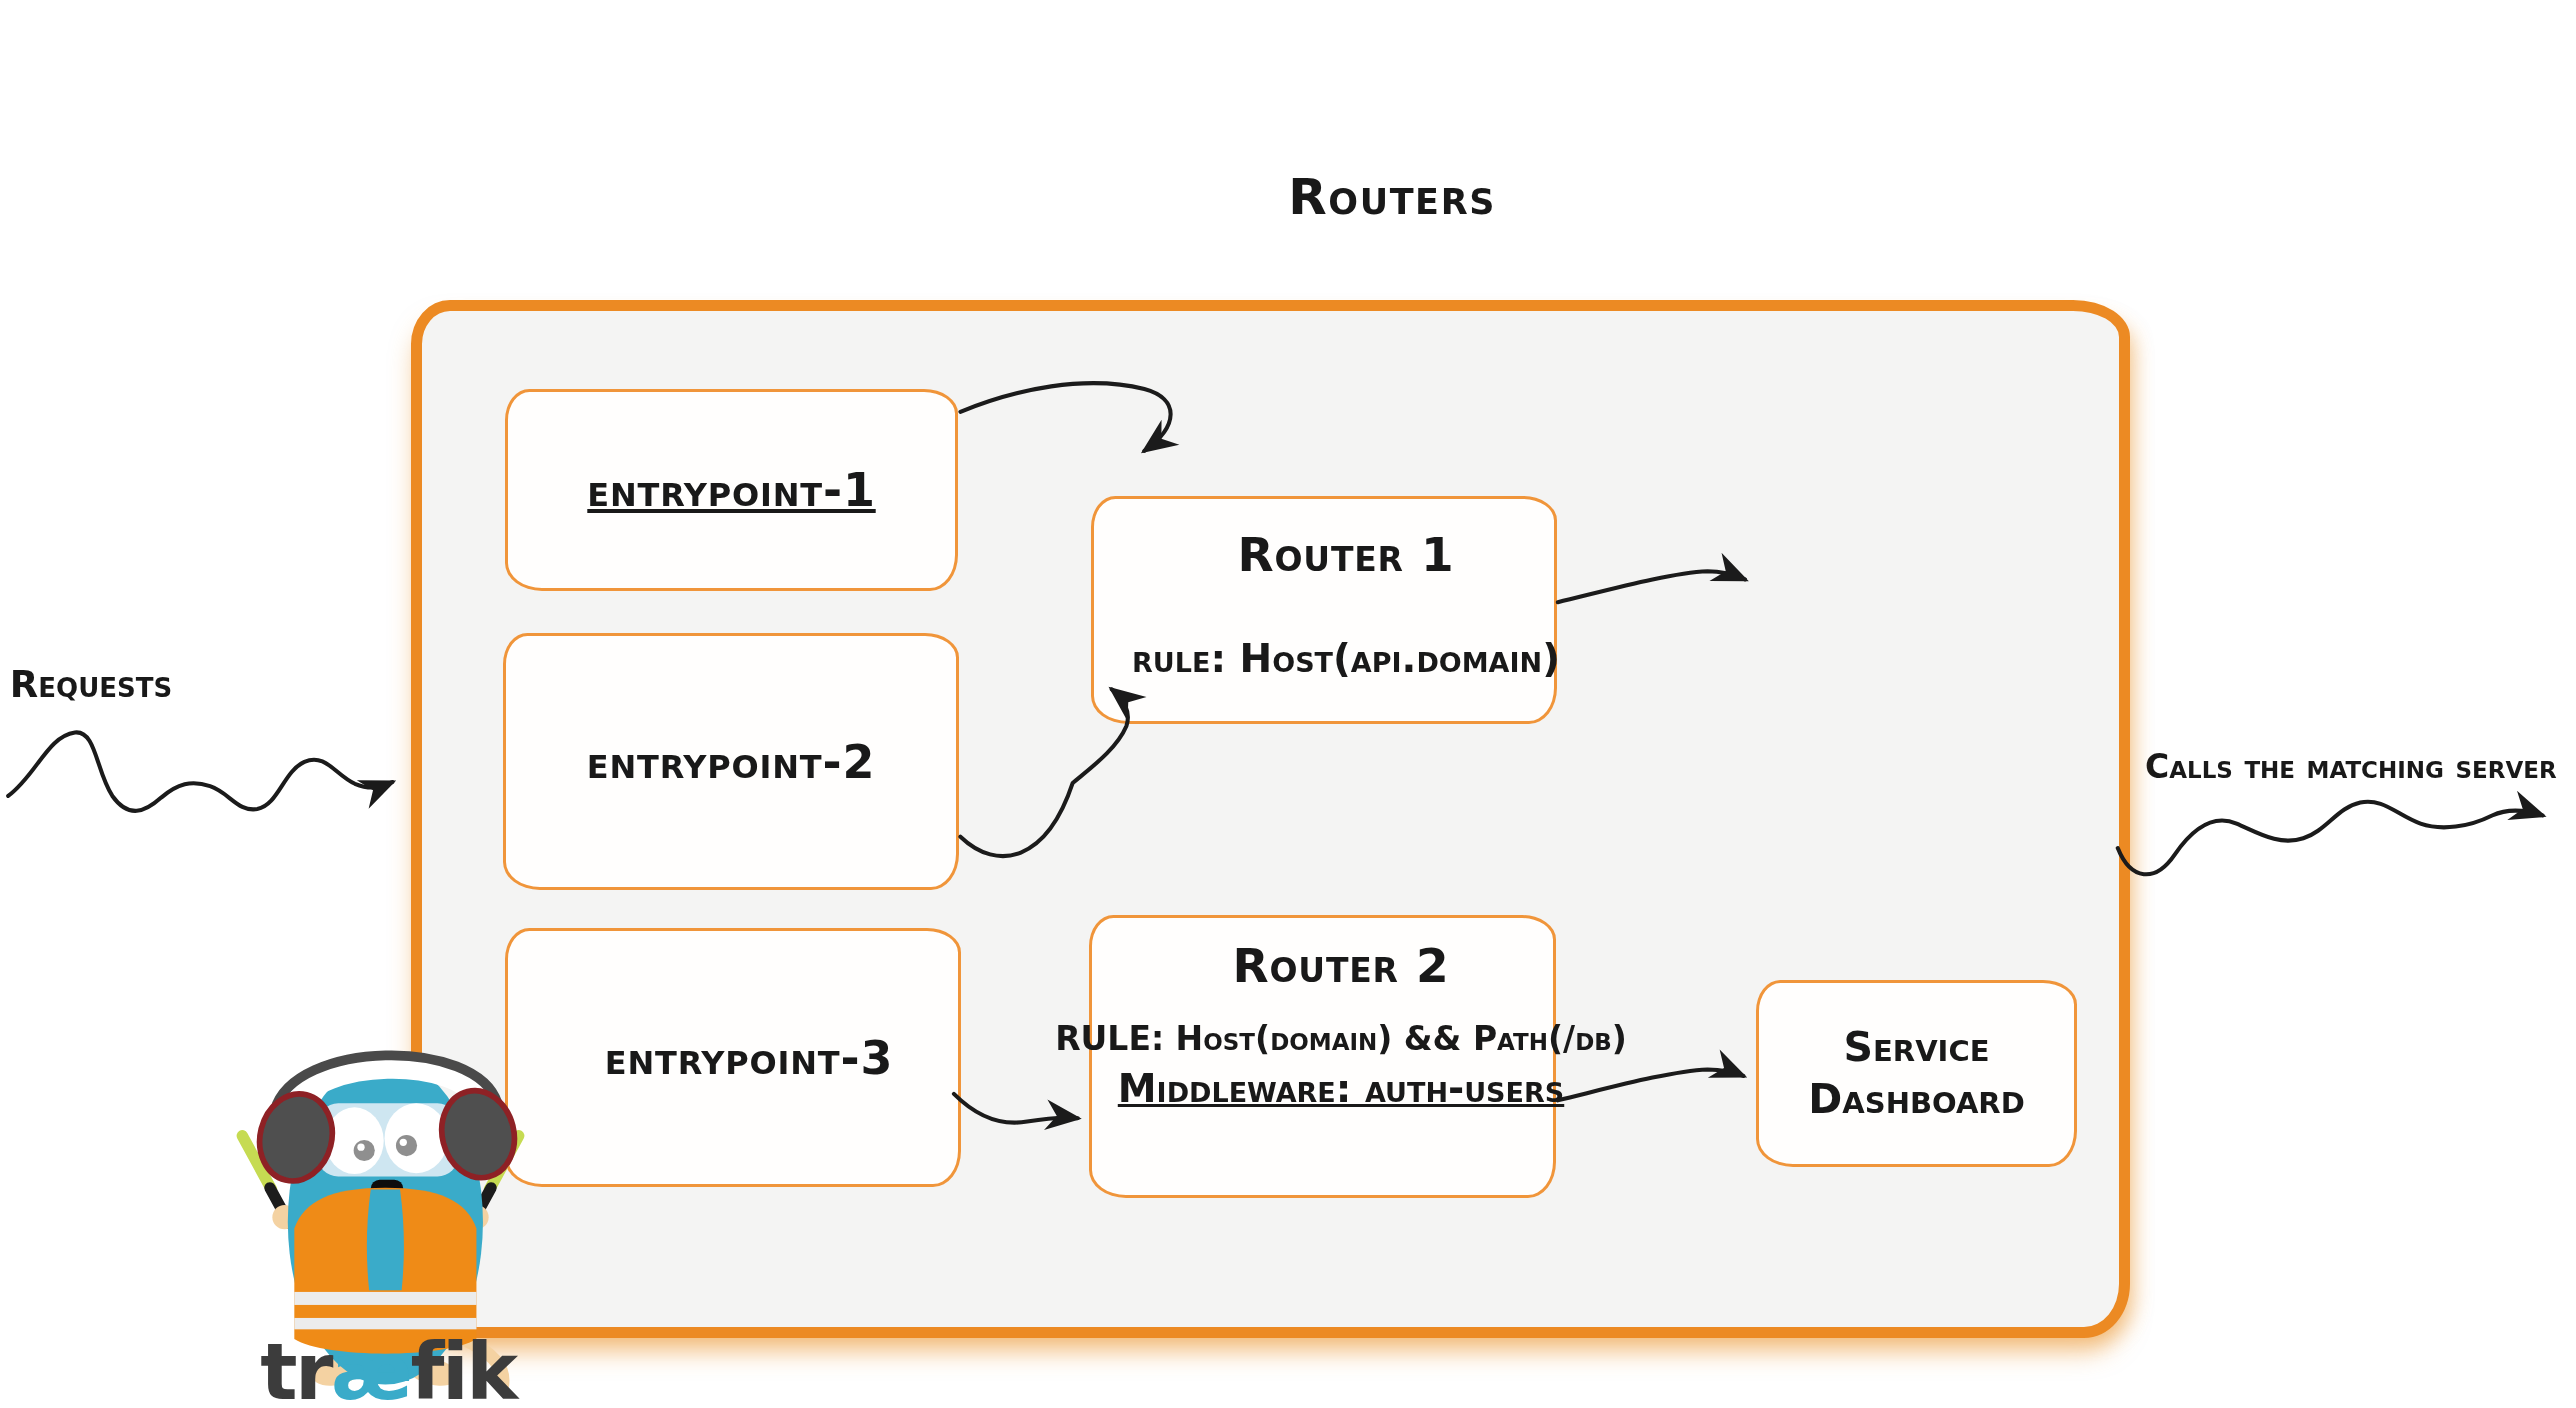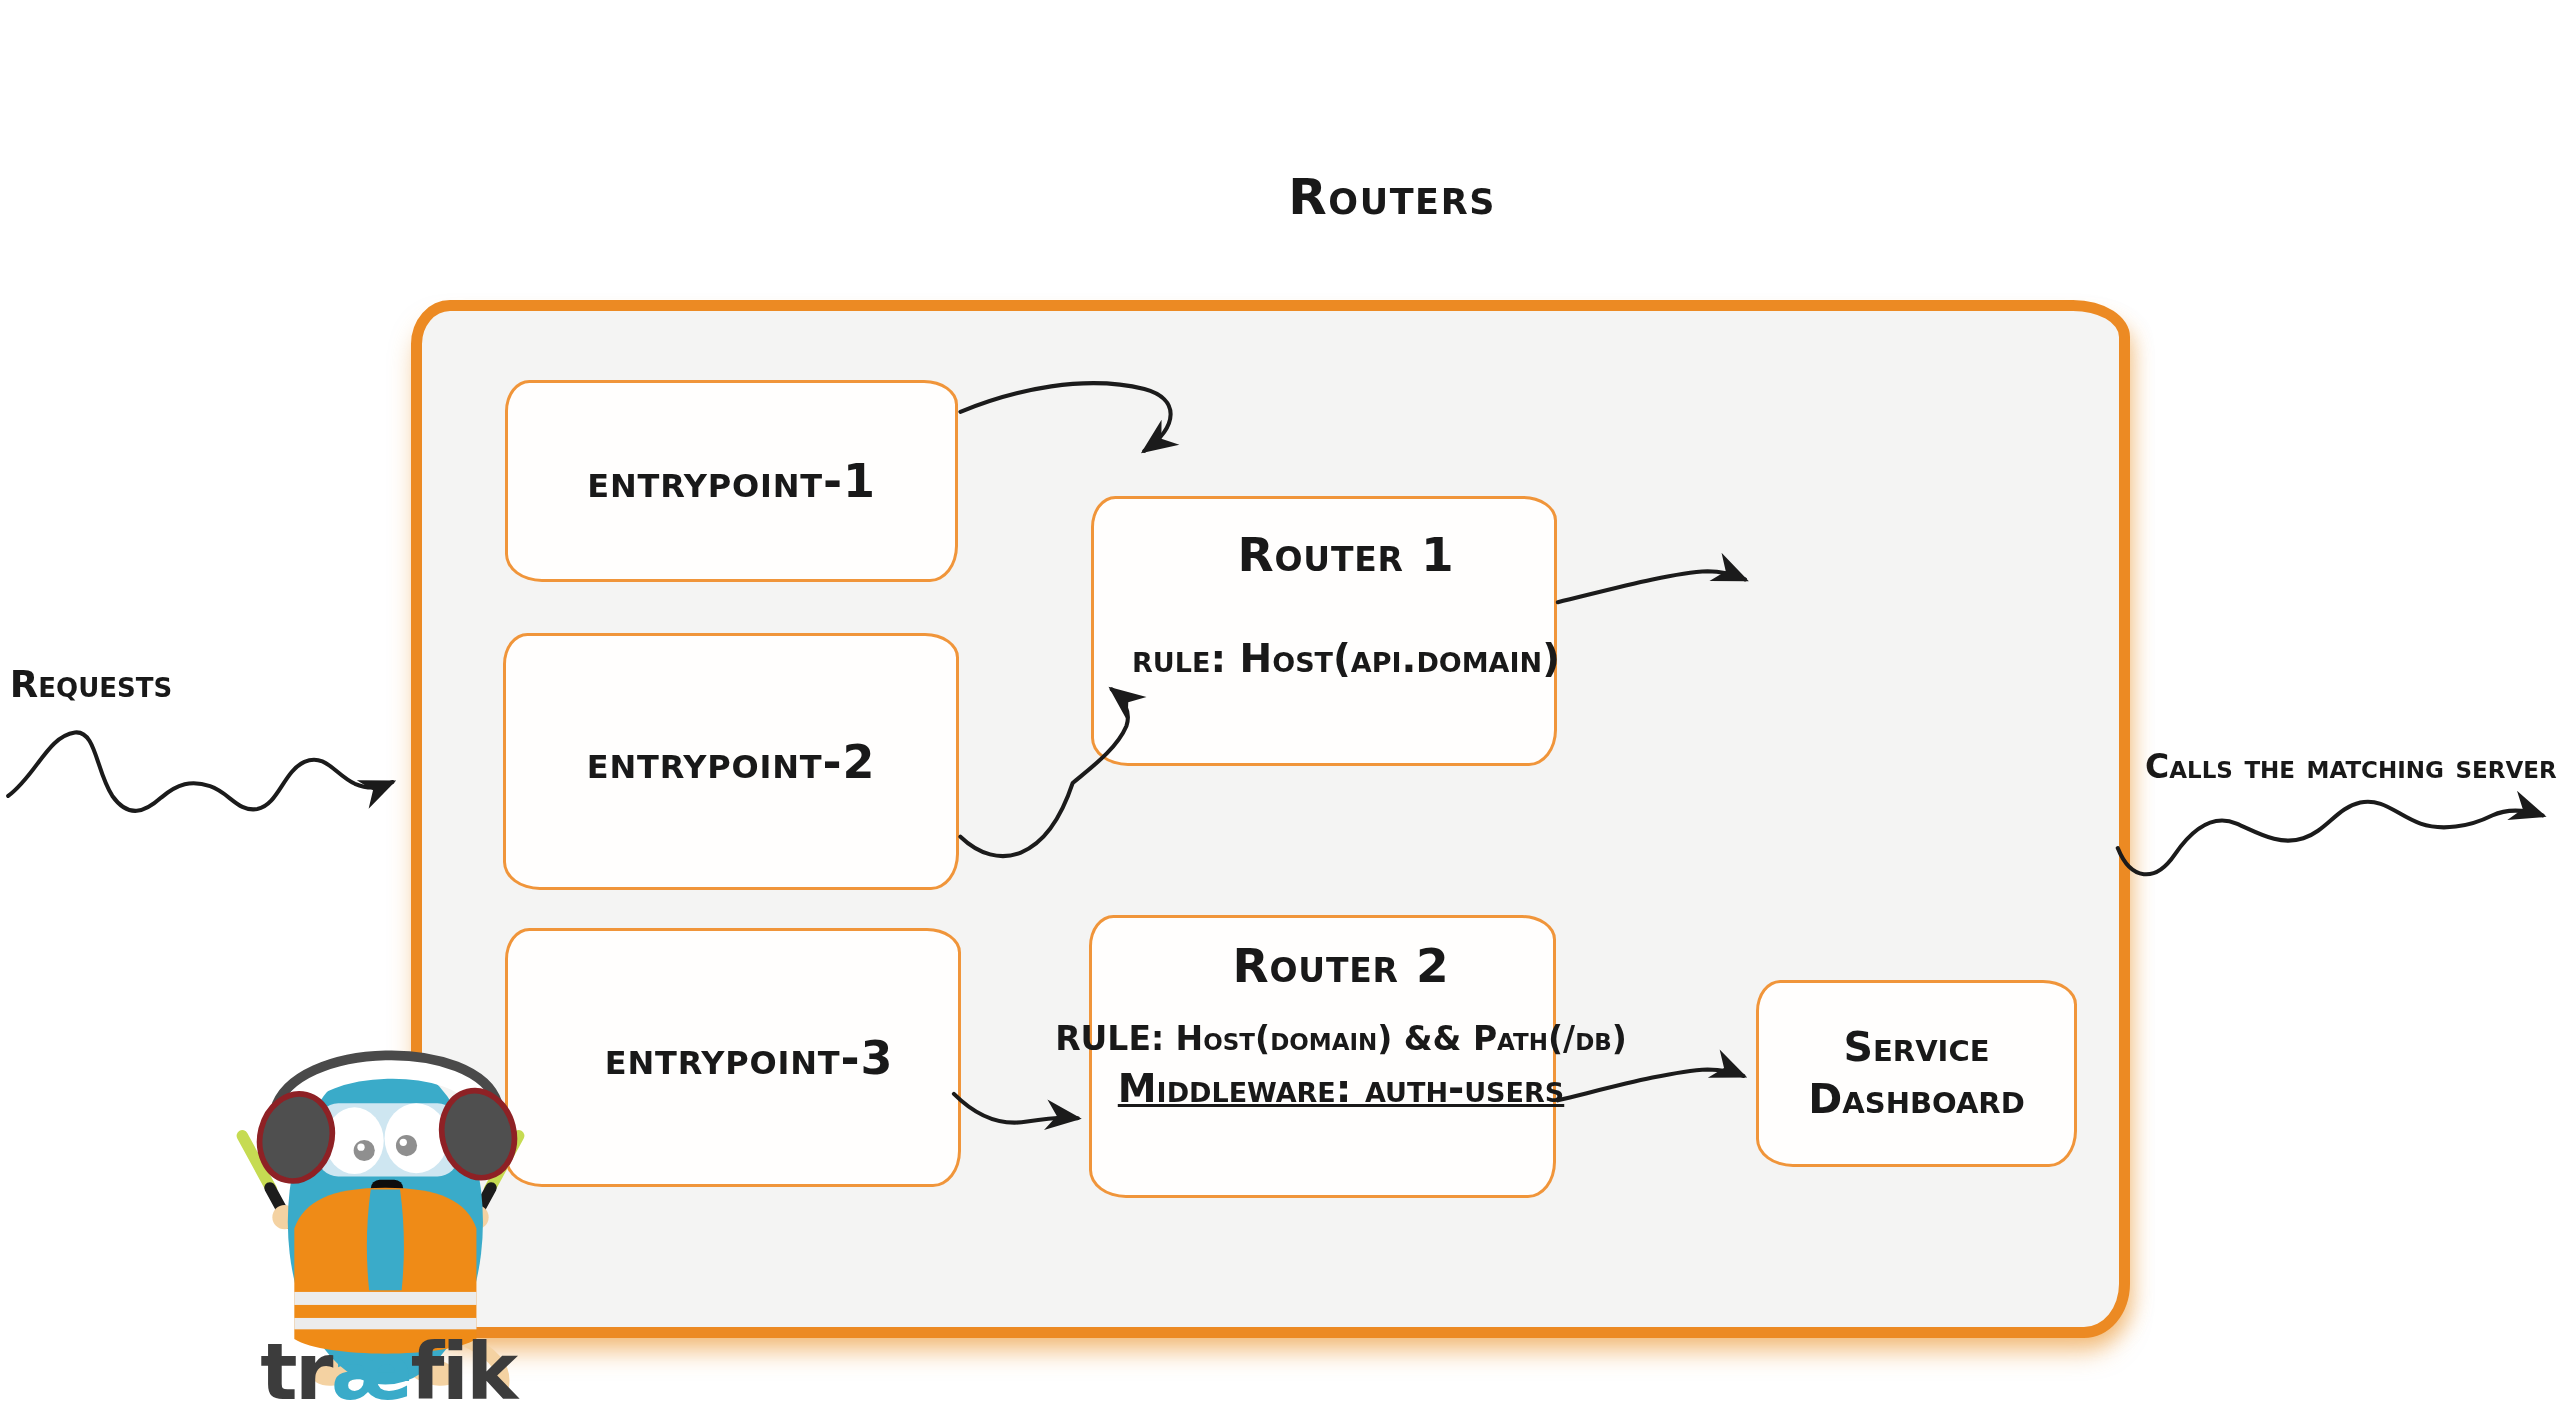--- a/index.html
+++ b/index.html
@@ -24,26 +24,26 @@
   }
 
   .node {
     position: absolute; background: #fffefd;
     border: 3.3px solid #f0953a; z-index: 2;
     display: flex; align-items: center; justify-content: center;
     border-radius: 24.4px 34px 28px 37px / 31px 24.4px 36px 28px;
   }
   .node .label { font-size: 46px; letter-spacing: 0.8px; white-space: nowrap; }
 
-  .entrypoint-1 { left: 505px; top: 380px; width: 453px; height: 202px; }
+  .entrypoint-1 { left: 505px; top: 389px; width: 453px; height: 202px; text-decoration: underline; }
   .entrypoint-2 { left: 503px; top: 633px; width: 456px; height: 257px; }
   .entrypoint-3 { left: 505px; top: 928px; width: 456px; height: 259px; padding-left: 32px; }
 
   .router { flex-direction: column; justify-content: flex-start; }
-  .router-1 { left: 1091px; top: 496px; width: 466px; height: 270px; padding-left: 44px; }
+  .router-1 { left: 1091px; top: 496px; width: 466px; height: 228px; padding-left: 44px; }
   .router-2 { left: 1089px; top: 915px; width: 467px; height: 283px; padding-left: 37px; }
   .router-title { font-size: 47px; letter-spacing: 0.8px; white-space: nowrap; }
   .router-1 .router-title { margin-top: 28px; }
   .router-1 .router-rule { margin-top: 54px; font-size: 39px; white-space: nowrap; }
   .router-2 .router-title { margin-top: 19.5px; }
   .router-2 .router-rule { margin-top: 26px; font-size: 33px; white-space: nowrap; }
   .router-2 .router-middleware { margin-top: 8.1px; font-size: 39px; white-space: nowrap; text-decoration: underline; }
 
   .service-api { left: 1756px; top: 529px; width: 322px; height: 116px; }
   .service-dashboard { left: 1756px; top: 980px; width: 321px; height: 187px; flex-direction: column; }

